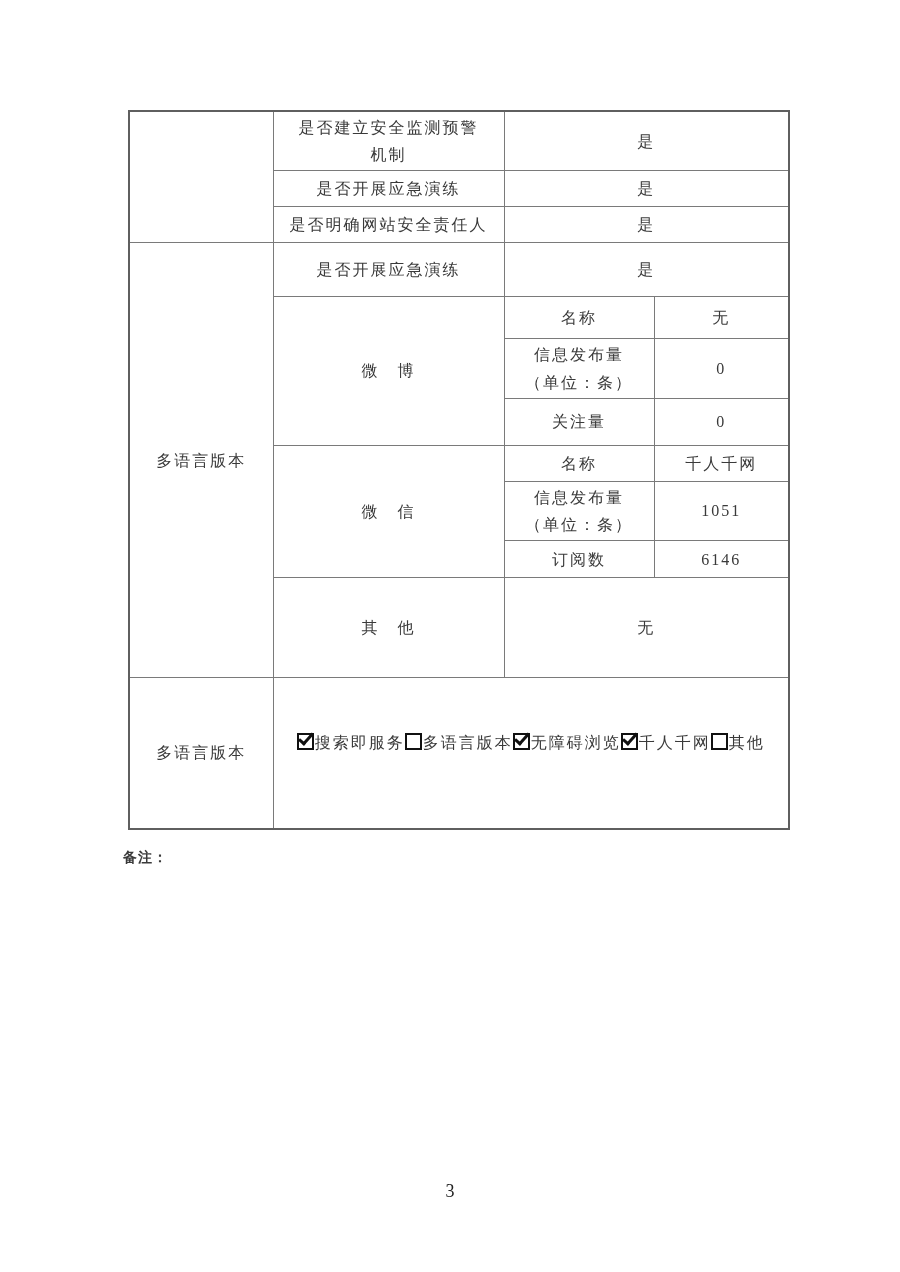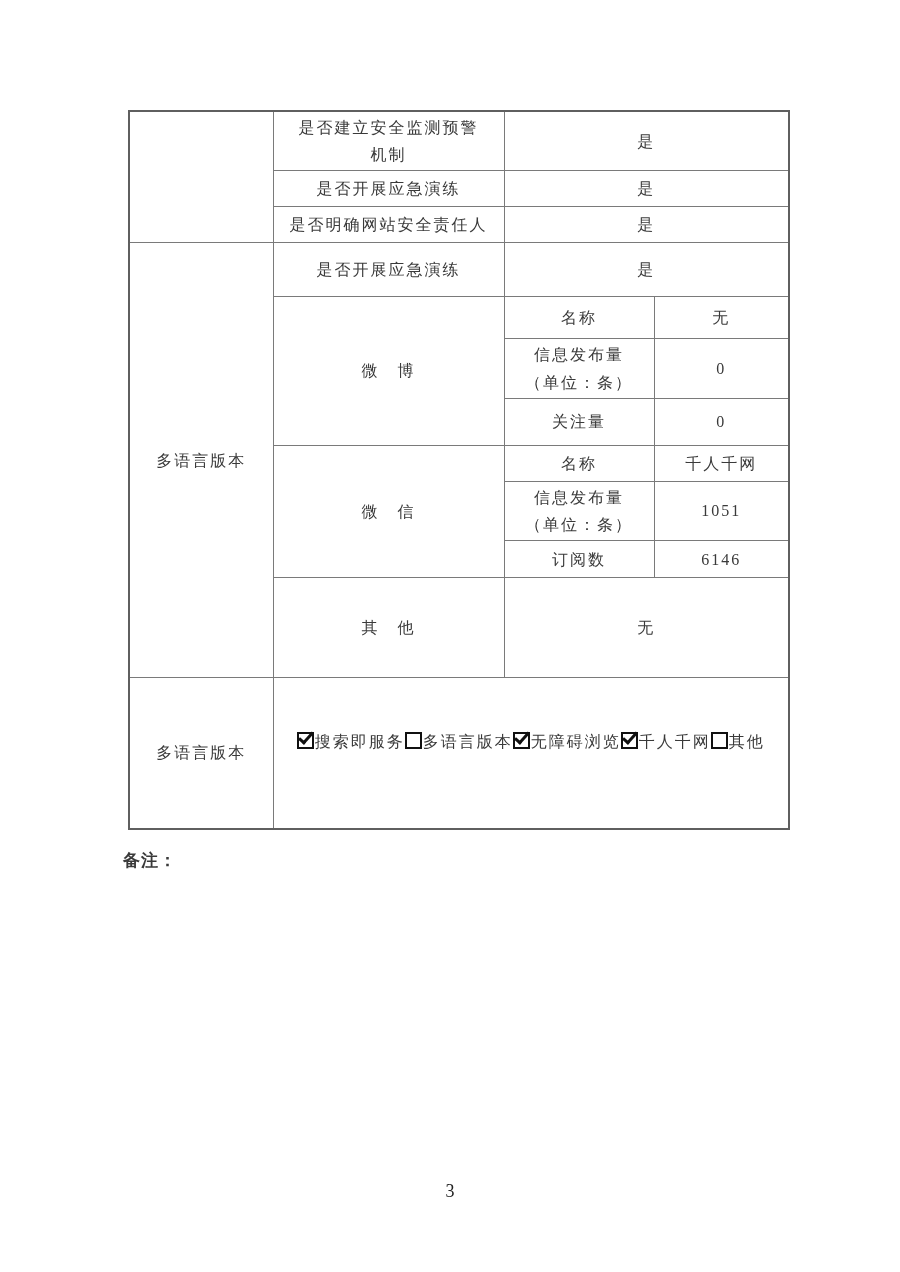--- a/index.html
+++ b/index.html
@@ -23,36 +23,36 @@
   }
   table.report td{
     border:1px solid var(--c-border);
     text-align:center;vertical-align:middle;
     font-size:16px;letter-spacing:2px;line-height:1.7;
     padding:2px 4px;overflow:hidden;
   }
   td.prewrap{white-space:pre-line;margin-left:19px;}
   td.cat{letter-spacing:1px;}
   .cbcell{letter-spacing:1px;font-size:17px;padding:0;}
-  .cb-line{position:relative;top:-10px;white-space:nowrap;font-family:Liberation Mono, monospace;}
+  .cb-line{position:relative;top:-10px;white-space:nowrap;}
   .cb-item{display:inline;}
   .cb{
     display:inline-block;width:13px;height:13px;
     border:2px solid var(--c-checkbox);
     vertical-align:-2px;position:relative;margin:0 1px 0 0;
   }
   .cb.checked::after{
     content:"";position:absolute;left:3px;top:-5px;
     width:5px;height:12px;
     border:solid var(--c-checkbox);border-width:0 3px 3px 0;
     transform:rotate(42deg);
   }
   .remarks{
     position:absolute;left:123px;top:849px;
-    font-size:17px;font-weight:bold;letter-spacing:1px;
+    font-size:14px;font-weight:bold;letter-spacing:1px;
   }
   .page-num{
     position:absolute;left:0;top:1181px;width:900px;
     text-align:center;font-size:18px;color:#222;
   }
 </style>
 </head>
 <body>
 
 <table class="report">

